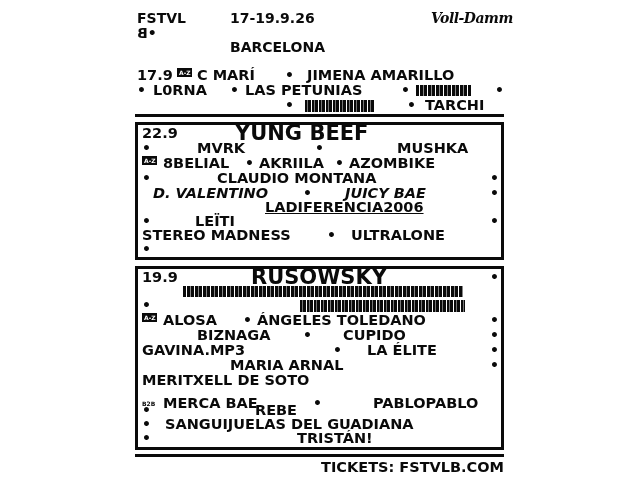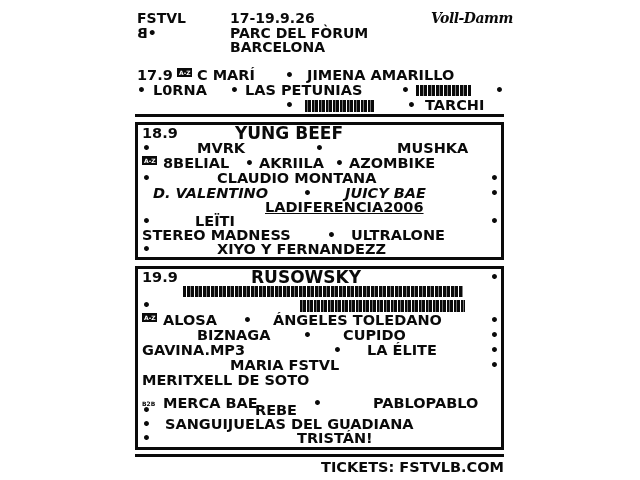--- a/index.html
+++ b/index.html
@@ -9,41 +9,40 @@
   .abs { position:absolute; white-space:nowrap; line-height:1; }
 
   
   .hdr { font-size:14px; font-weight:bold; }
   .logo-mirror { display:inline-block; transform:scaleX(-1); }
   .brand { font-family:"DejaVu Serif", "Liberation Serif", serif; font-weight:bold; font-size:14px; font-style:italic; letter-spacing:-0.5px; }
 
   
   .row { position:absolute; left:0; width:370px; height:15px; font-size:14.5px; font-weight:bold; line-height:15px; white-space:nowrap; }
   .row span { position:absolute; top:0; }
-  .big { font-size:17px; }
+  .big { font-size:21px; }
   .dot { font-size:14px; }
   .tag { display:inline-block; background:#0a0a0a; color:#fff; font-size:6px; line-height:9px; height:9px; padding:0 2px; vertical-align:middle; font-weight:bold; position:absolute; top:3px; }
   .tag-b2b { background:none; color:#0a0a0a; font-size:6px; font-weight:bold; position:absolute; top:5px; }
   .redacted { position:absolute; background:#0a0a0a; height:11px; top:2px;
      background-image: repeating-linear-gradient(90deg, #0a0a0a 0 3px, #fff 3px 4px, #0a0a0a 4px 7px, #888 7px 8px); }
   .redacted2 { position:absolute; height:12px; top:2px; background:#0a0a0a;
      background-image: repeating-linear-gradient(90deg, #0a0a0a 0 2px, #777 2px 3px, #0a0a0a 3px 6px, #fff 6px 7px); }
 
   .rule { position:absolute; left:0; width:369px; height:3px; background:#0a0a0a; }
   .box { position:absolute; left:0; width:369px; border:3px solid #0a0a0a; }
 </style>
 </head>
 <body>
 
 <div class="poster">
 
   <div class="abs hdr" style="left:2px; top:11px;">FSTVL</div>
   <div class="abs hdr" style="left:2px; top:26px;"><span class="logo-mirror">B</span>•</div>
   <div class="abs hdr" style="left:95px; top:11px;">17-19.9.26</div>
-  <div class="abs hdr" style="left:95px; top:26px;">PARC DEL FÒRUM</div>
   <div class="abs hdr" style="left:95px; top:40px;">BARCELONA</div>
   <div class="abs brand" style="left:296px; top:11px;">Voll-Damm</div>
 
   <div class="row" style="top:68px;">
     <span style="left:2px;">17.9</span>
     <span class="tag" style="left:42px;">A-Z</span>
     <span style="left:62px;">C MARÍ</span>
     <span style="left:150px;" class="dot">•</span>
     <span style="left:172px;">JIMENA AMARILLO</span>
   </div>
@@ -59,21 +58,21 @@
   <div class="row" style="top:98px;">
     <span style="left:150px;" class="dot">•</span>
     <div class="redacted2" style="left:170px; width:70px;"></div>
     <span style="left:272px;" class="dot">•</span>
     <span style="left:290px;">TARCHI</span>
   </div>
   <div class="rule" style="top:114px;"></div>
 
   <div class="box" style="top:122px; height:138px;"></div>
   <div class="row" style="top:126px;">
-    <span style="left:7px;">18.9</span>
+    <span style="left:7px;">22.9</span>
     <span style="left:100px;" class="big">YUNG BEEF</span>
   </div>
   <div class="row" style="top:141px;">
     <span style="left:7px;" class="dot">•</span>
     <span style="left:62px;">MVRK</span>
     <span style="left:180px;" class="dot">•</span>
     <span style="left:262px;">MUSHKA</span>
   </div>
   <div class="row" style="top:156px;padding-left:46px;">
     <span class="tag" style="left:7px;">A-Z</span>
@@ -102,57 +101,56 @@
     <span style="left:60px;">LEÏTI</span>
     <span style="left:355px;" class="dot">•</span>
   </div>
   <div class="row" style="top:228px;">
     <span style="left:7px;">STEREO MADNESS</span>
     <span style="left:192px;" class="dot">•</span>
     <span style="left:216px;">ULTRALONE</span>
   </div>
   <div class="row" style="top:242px;">
     <span style="left:7px;" class="dot">•</span>
-    <span style="left:82px;">XIYO Y FERNANDEZZ</span>
   </div>
 
   <div class="box" style="top:266px; height:184px;"></div>
   <div class="row" style="top:270px;">
     <span style="left:7px;">19.9</span>
     <span style="left:116px;text-align:right;" class="big">RUSOWSKY</span>
     <span style="left:355px;" class="dot">•</span>
   </div>
   <div class="row" style="top:284px;">
     <div class="redacted" style="left:48px; width:280px;"></div>
   </div>
   <div class="row" style="top:298px;">
     <span style="left:7px;" class="dot">•</span>
     <div class="redacted2" style="left:165px; width:165px;"></div>
   </div>
   <div class="row" style="top:313px;">
     <span class="tag" style="left:7px;">A-Z</span>
     <span style="left:28px;">ALOSA</span>
     <span style="left:108px;" class="dot">•</span>
-    <span style="left:122px;margin-left:16px;">ÁNGELES TOLEDANO</span>
+    <span style="left:122px;">ÁNGELES TOLEDANO</span>
     <span style="left:355px;" class="dot">•</span>
   </div>
   <div class="row" style="top:328px;">
     <span style="left:62px;">BIZNAGA</span>
     <span style="left:168px;" class="dot">•</span>
     <span style="left:208px;text-align:right;">CUPIDO</span>
     <span style="left:355px;" class="dot">•</span>
   </div>
   <div class="row" style="top:343px;">
     <span style="left:7px;">GAVINA.MP3</span>
     <span style="left:198px;" class="dot">•</span>
     <span style="left:232px;">LA ÉLITE</span>
     <span style="left:355px;" class="dot">•</span>
   </div>
   <div class="row" style="top:358px;">
-    <span style="left:95px;">MARIA FSTVL</span>
+    <span style="left:95px;">MARIA ARNAL</span>
     <span style="left:355px;" class="dot">•</span>
   </div>
   <div class="row" style="top:373px;">
     <span style="left:7px;">MERITXELL DE SOTO</span>
   </div>
   <div class="row" style="top:396px;">
     <span class="tag-b2b" style="left:7px;">B2B</span>
     <span style="left:28px;">MERCA BAE</span>
     <span style="left:178px;" class="dot">•</span>
     <span style="left:238px;">PABLOPABLO</span>

